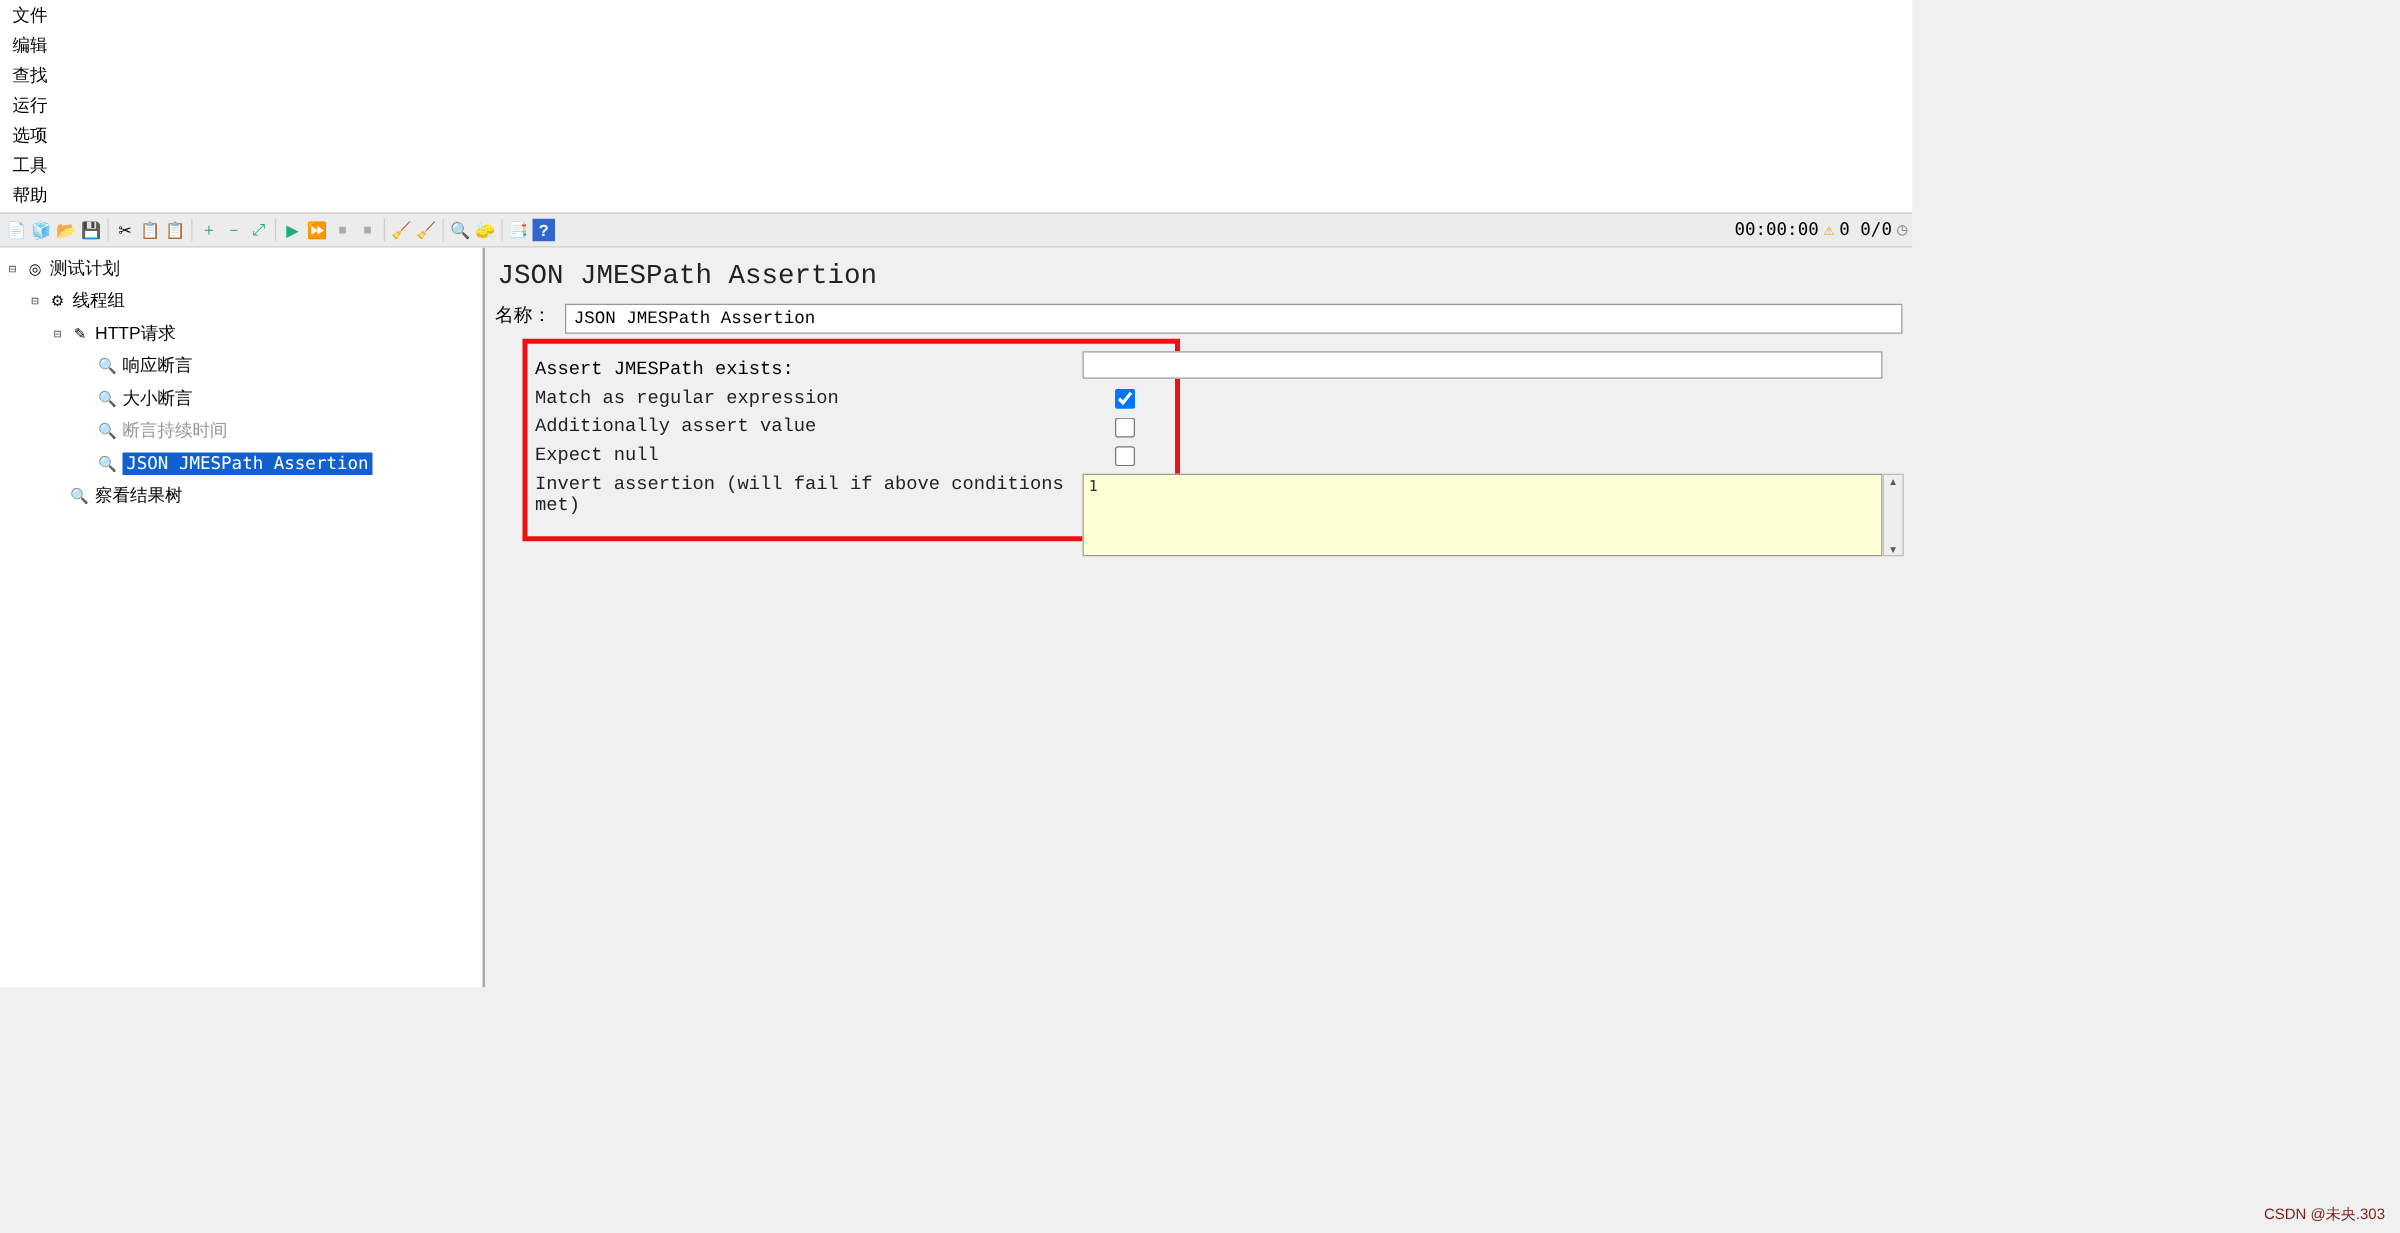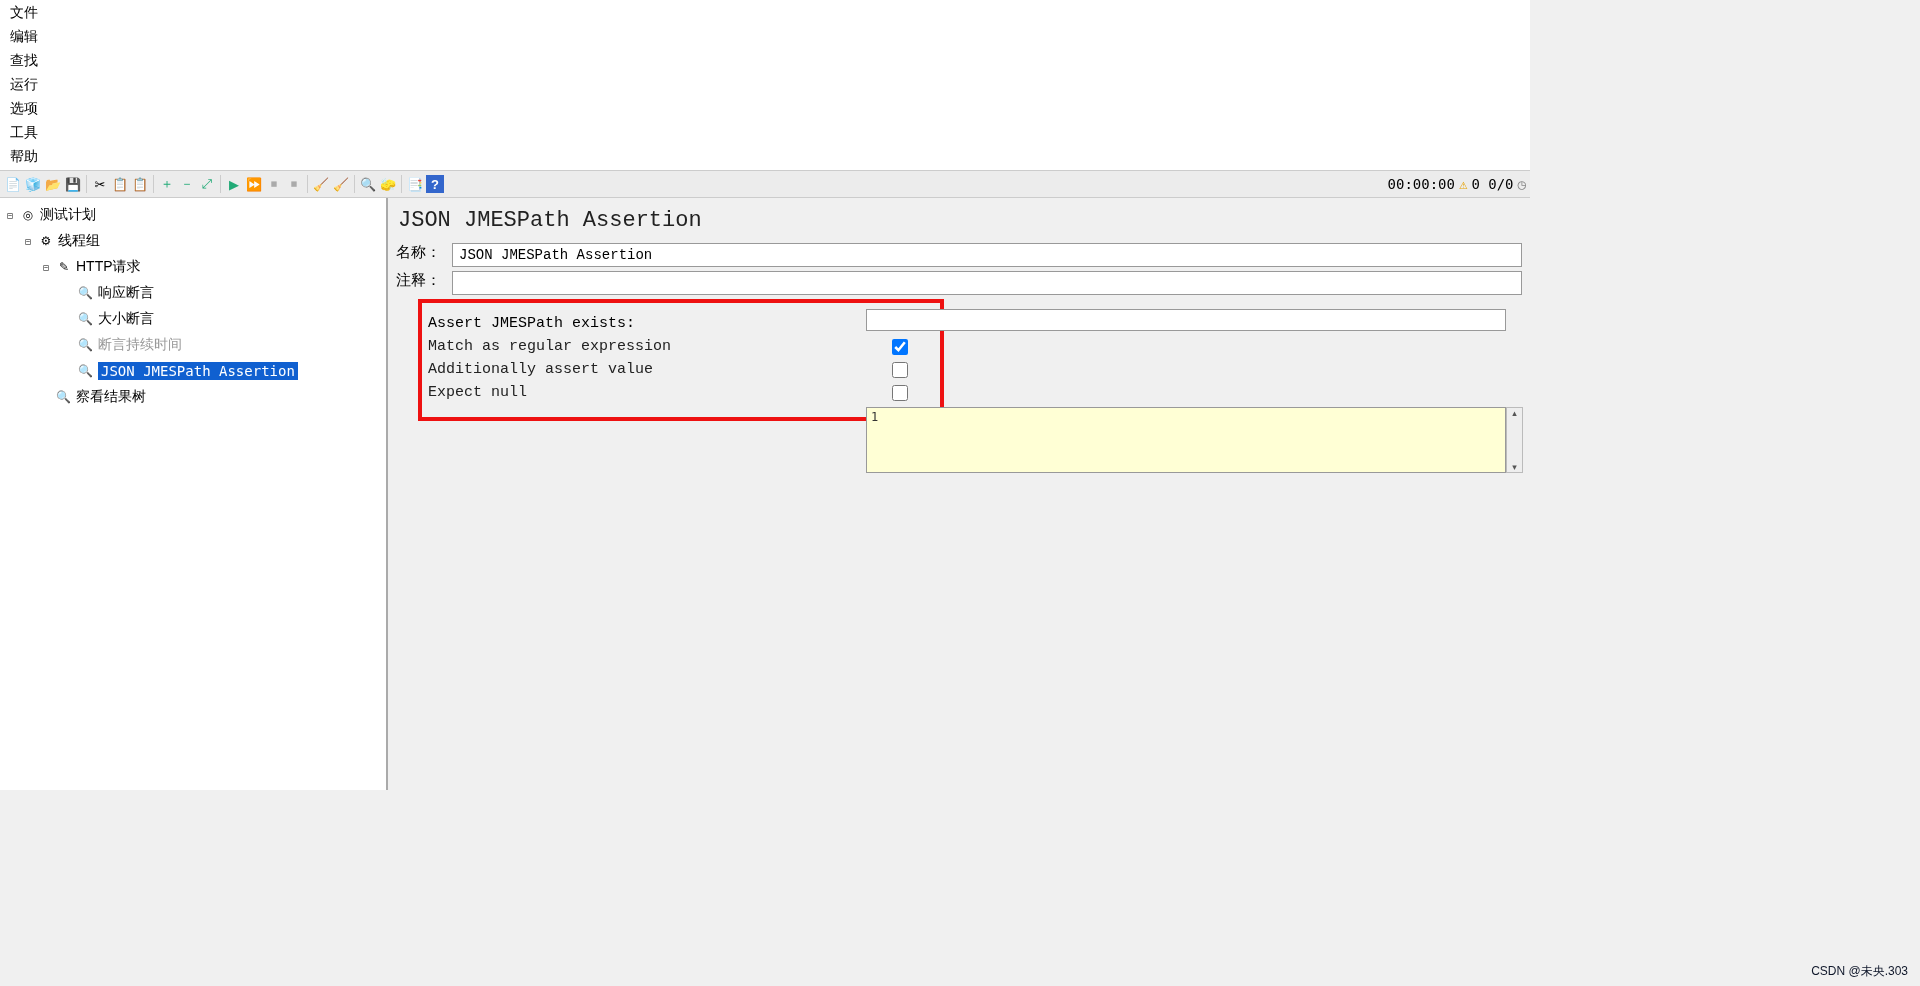--- a/index.html
+++ b/index.html
@@ -159,21 +159,21 @@
   background: #eee;
   border: 1px solid #bbb;
   display: flex; flex-direction: column; justify-content: space-between;
   font-size: 9px; color: #555;
   align-items: center;
 }
 .watermark {
   position: fixed;
   right: 12px;
   bottom: 6px;
-  color: #0f172a;
+  color: #7f1d1d;
   font-size: 12px;
   font-family: sans-serif;
 }
 </style>
 </head>
 <body>
 
 <div class="menubar">
   <span>文件</span>
   <span>编辑</span>
@@ -264,40 +264,40 @@
     </div>
   </div>
 
   <div class="content">
     <div class="panel-title">JSON JMESPath Assertion</div>
 
     <div class="form-row">
       <span class="flabel">名称：</span>
       <input class="text" type="text" value="JSON JMESPath Assertion" style="">
     </div>
-    <div class="form-row">
-      <span class="flabel">注释：</span>
-      <input class="text" type="text" value="" style="">
-    </div>
 
     <div style="position:relative;">
       <div class="redbox">
         <div class="assert-full">
           <span class="alabel">Assert JMESPath exists:</span>
         </div>
         <div class="assert-row">
           <span class="alabel">Match as regular expression</span>
           <input type="checkbox" checked="" style="">
         </div>
         <div class="assert-row">
           <span class="alabel">Additionally assert value</span>
           <input type="checkbox" style="">
         </div>
         <div class="assert-row">
           <span class="alabel">Expect null</span>
+          <input type="checkbox" style="">
+        </div>
+        <div class="assert-row">
+          <span class="alabel">Invert assertion (will fail if above conditions met)</span>
           <input type="checkbox" style="">
         </div>
       </div>
 
       <div style="position:absolute; left:472px; top:10px;">
         <input class="path-input" type="text" value="" style="">
       </div>
       <div style="position:absolute; left:472px; top:108px; display:flex;">
         <textarea class="expected" style="">1</textarea>
         <div class="scroll-stub" style="height:66px">

